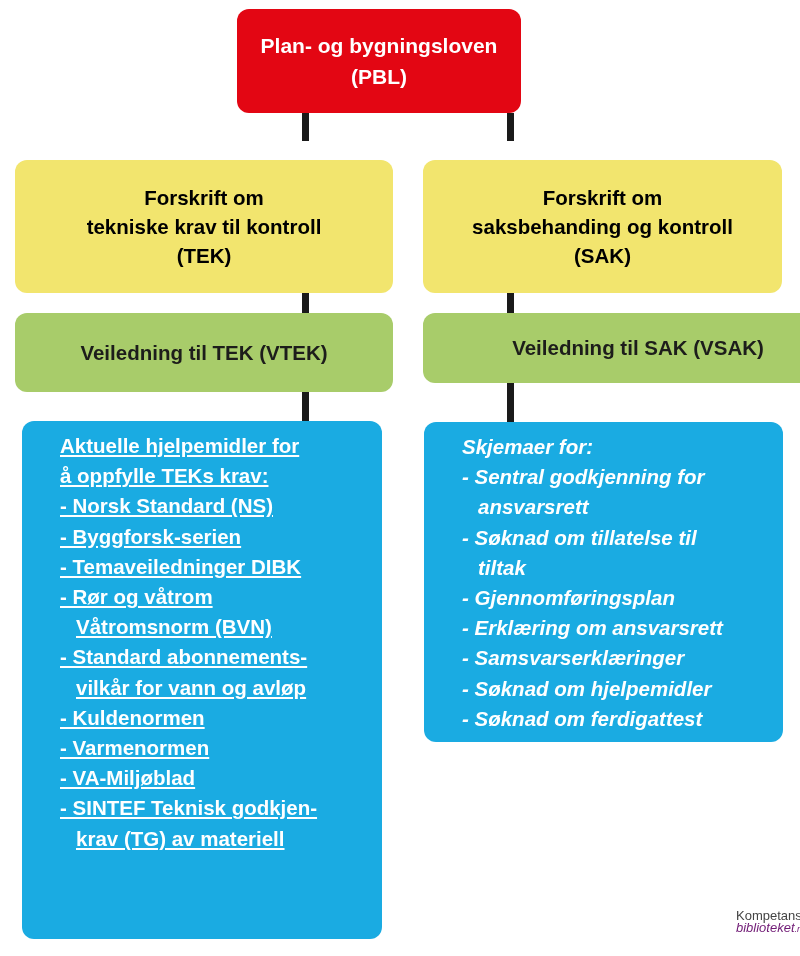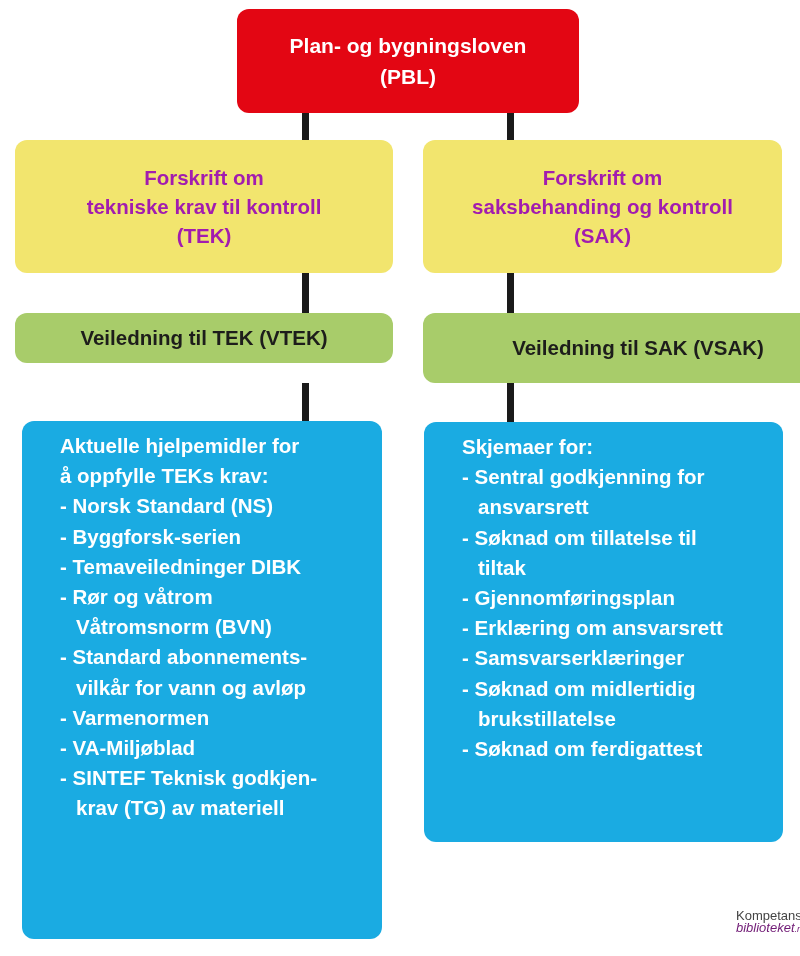--- a/index.html
+++ b/index.html
@@ -1,89 +1,89 @@
 <!DOCTYPE html>
 <html><head>
 <meta charset="utf-8">
 <style>
   html, body { margin:0; padding:0; background:#ffffff; }
   body { width:800px; height:956px; position:relative; overflow:hidden; font-family:"Liberation Sans", sans-serif; }
   .box { position:absolute; box-sizing:border-box; border-radius:12px; display:flex; flex-direction:column; justify-content:center; align-items:center; text-align:center; font-weight:bold; }
   .line { position:absolute; background:#1a1a1a; width:7px; }
   .red { background:#e30613; color:#ffffff; font-size:21px; line-height:31px; }
-  .yellow { background:#f2e56e; color:#a21caf; font-size:20.5px; line-height:29px; }
+  .yellow { background:#f2e56e; color:#000000; font-size:20.5px; line-height:29px;margin-top:20px; }
   .green { background:#a8cc6a; color:#1d1d1b; font-size:20.5px; }
   .blue { background:#1aabe2; color:#ffffff; font-size:20.5px; line-height:30.2px; align-items:flex-start; justify-content:flex-start; text-align:left; padding:10px 0 0 38px; }
   .blue .row { white-space:nowrap; }
   .blue .cont { padding-left:16px; }
   .logo { position:absolute; left:708px; top:910px; font-size:13px; line-height:12px; color:#444;margin-left:28px; }
   .logo .l2 { color:#701a75;font-style:italic; }
   .logo .tld { font-size:9px; }
 </style>
 </head>
 <body>
 
 <div class="line" style="left:302px; top:113px; height:28px;"></div>
 <div class="line" style="left:507px; top:113px; height:28px;"></div>
 <div class="line" style="left:302px; top:272px; height:42px;"></div>
 <div class="line" style="left:507px; top:272px; height:42px;"></div>
 <div class="line" style="left:302px; top:383px; height:42px;"></div>
 <div class="line" style="left:507px; top:383px; height:42px;"></div>
 
-<div class="box red" style="left:237px; top:9px; width:342px; height:104px;">
+<div class="box red" style="left:237px; top:9px; width:284px; height:104px;">
   <div>Plan- og bygningsloven</div>
   <div>(PBL)</div>
 </div>
 
 <div class="box yellow" style="left:15px; top:140px; width:378px; height:133px;">
   <div>Forskrift om</div>
   <div>tekniske krav til kontroll</div>
   <div>(TEK)</div>
 </div>
 
 <div class="box yellow" style="left:423px; top:140px; width:359px; height:133px;">
   <div>Forskrift om</div>
   <div>saksbehanding og kontroll</div>
   <div>(SAK)</div>
 </div>
 
-<div class="box green" style="left:15px; top:313px; width:378px; height:50px;">
+<div class="box green" style="left:15px; top:313px; width:378px; height:79px;">
   <div>Veiledning til TEK (VTEK)</div>
 </div>
 
 <div class="box green" style="left:423px; top:313px; width:430px; height:70px;">
   <div>Veiledning til SAK (VSAK)</div>
 </div>
 
-<div class="box blue" style="left:22px; top:421px; width:360px; height:518px;">
+<div class="box blue" style="left:22px; top:421px; width:360px; height:518px;text-decoration:underline;">
   <div class="row">Aktuelle hjelpemidler for</div>
   <div class="row">å oppfylle TEKs krav:</div>
   <div class="row">- Norsk Standard (NS)</div>
   <div class="row">- Byggforsk-serien</div>
   <div class="row">- Temaveiledninger DIBK</div>
   <div class="row">- Rør og våtrom</div>
   <div class="row cont">Våtromsnorm (BVN)</div>
   <div class="row">- Standard abonnements-</div>
   <div class="row cont">vilkår for vann og avløp</div>
+  <div class="row">- Kuldenormen</div>
   <div class="row">- Varmenormen</div>
   <div class="row">- VA-Miljøblad</div>
   <div class="row">- SINTEF Teknisk godkjen-</div>
   <div class="row cont">krav (TG) av materiell</div>
 </div>
 
-<div class="box blue" style="left:424px; top:422px; width:359px; height:420px;">
+<div class="box blue" style="left:424px; top:422px; width:359px; height:320px;font-style:italic;">
   <div class="row">Skjemaer for:</div>
   <div class="row">- Sentral godkjenning for</div>
   <div class="row cont">ansvarsrett</div>
   <div class="row">- Søknad om tillatelse til</div>
   <div class="row cont">tiltak</div>
   <div class="row">- Gjennomføringsplan</div>
   <div class="row">- Erklæring om ansvarsrett</div>
   <div class="row">- Samsvarserklæringer</div>
-  <div class="row">- Søknad om midlertidig</div>
-  <div class="row cont">brukstillatelse</div>
+  <div class="row">- Søknad om hjelpemidler</div>
   <div class="row">- Søknad om ferdigattest</div>
 </div>
 
 <div class="logo">
   <div>Kompetanse</div>
   <div class="l2"><span>biblioteket</span><span class="tld">.no</span></div>
 </div>
 
 </body></html>

